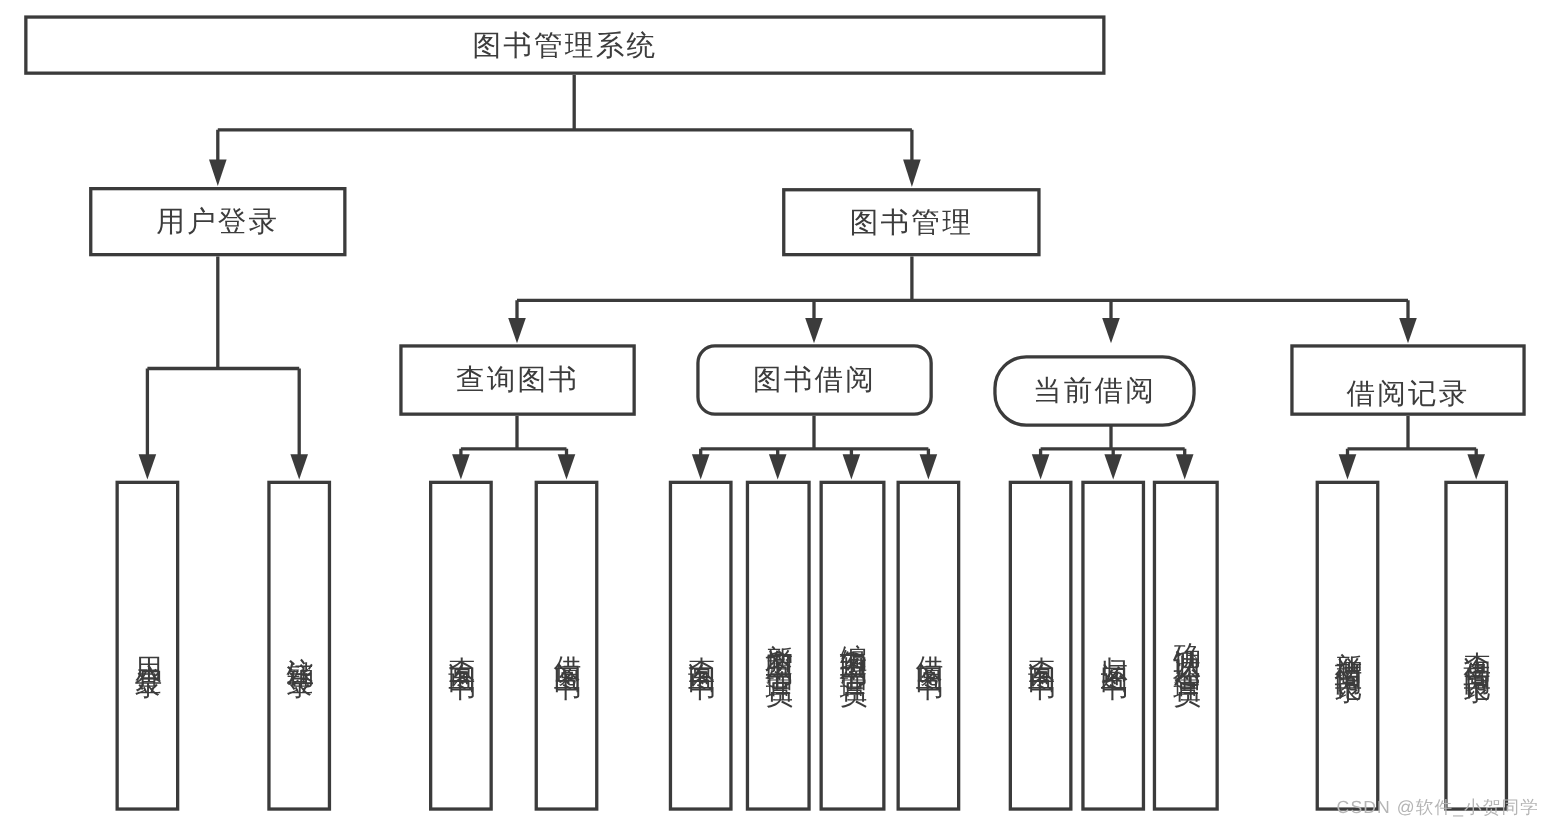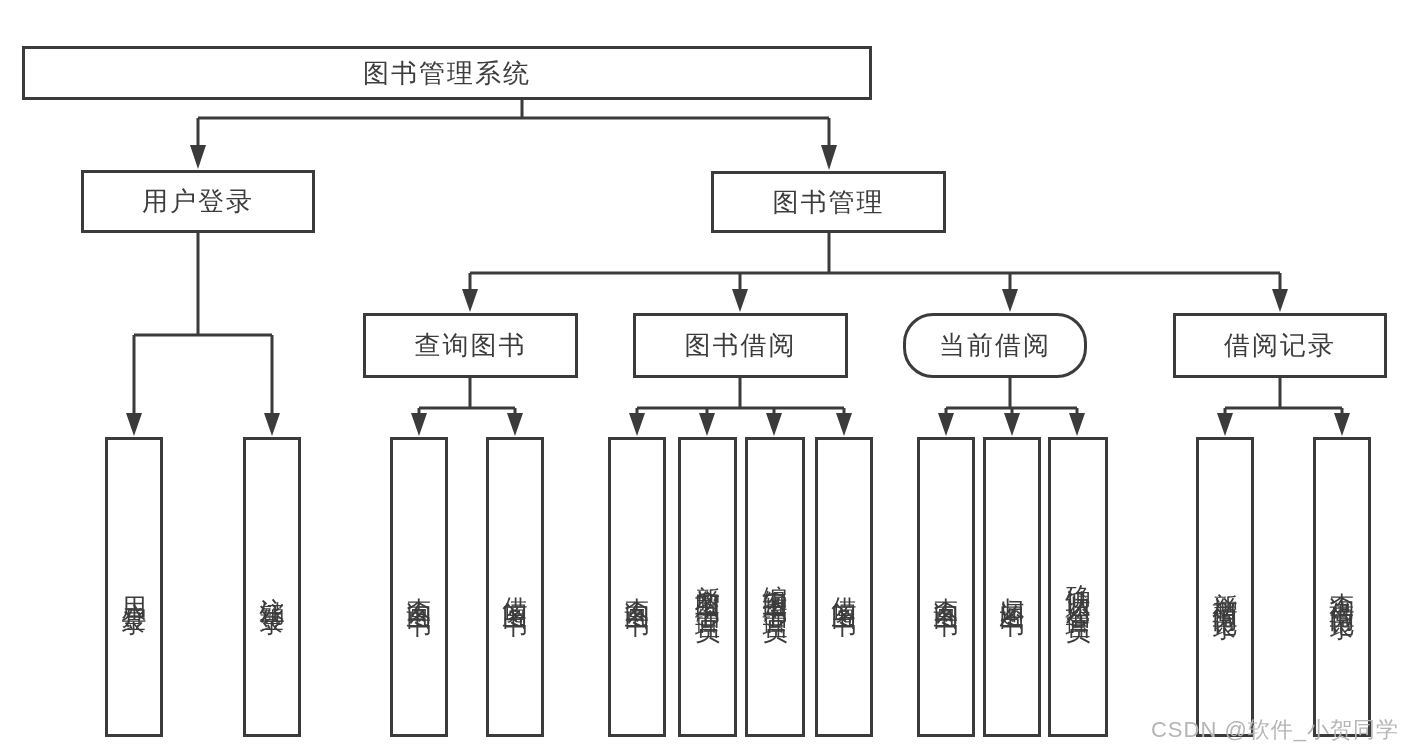--- a/index.html
+++ b/index.html
@@ -18,39 +18,39 @@
     position:absolute; box-sizing:border-box; border:3px solid var(--line);
     background:var(--background); display:flex; align-items:center; justify-content:center;
   }
   .hlabel{font-size:26px; letter-spacing:2px; color:var(--text); white-space:nowrap;}
   .vlabel{
     writing-mode:vertical-rl; text-orientation:mixed;
     font-size:25px; letter-spacing:5px; color:var(--text);
     word-break:break-all; line-height:1;
   }
   
-  .n-root{left:22px;top:14px;width:850px;height:54px;margin-top:32px;}
+  .n-root{left:22px;top:14px;width:983px;height:54px;}
   
   .n-user{left:81px;top:170px;width:234px;height:63px;}
   .n-book{left:711px;top:171px;width:235px;height:62px;font-family:Liberation Mono, monospace;}
   
   .n-new{left:363px;top:313px;width:215px;height:65px;}
-  .n-borrow{left:633px;top:313px;width:215px;height:65px;}
-  .n-current{left:903px;top:313px;width:184px;height:65px;border-radius:30px;}
-  .n-record{left:1173px;top:313px;width:214px;height:65px;}
+  .n-borrow{left:633px;top:313px;width:215px;height:65px;border-radius:17px;}
+  .n-current{left:903px;top:323px;width:184px;height:65px;border-radius:30px;}
+  .n-record{left:1173px;top:313px;width:214px;height:65px;align-items:flex-end;}
   
   .leaf{top:437px;width:58px;height:300px;}
   .l-login{left:105px;}  .l-logout{left:243px;}
   .l-nq{left:390px;}     .l-nb{left:486px;}
   .l-bq{left:608px;}     .l-ba{left:678px;width:59px;} .l-be{left:745px;width:60px;} .l-bb{left:815px;}
   .l-cq{left:917px;}     .l-cr{left:983px;}            .l-cc{left:1048px;width:60px;}
   .l-ra{left:1196px;}    .l-rq{left:1313px;}
   .watermark{
     position:absolute; right:6px; bottom:2px; z-index:5;
-    font-size:22px; letter-spacing:1px; color:var(--watermark); white-space:nowrap;
+    font-size:16px; letter-spacing:1px; color:var(--watermark); white-space:nowrap;
   }
 </style>
 </head>
 <body>
 
 <div class="stage">
 
   <svg class="connectors" viewBox="0 0 1405 747" xmlns="http://www.w3.org/2000/svg">
 
     <path d="M522 68 V118 M198 118 H829 M198 118 V146 M829 118 V146"></path>

